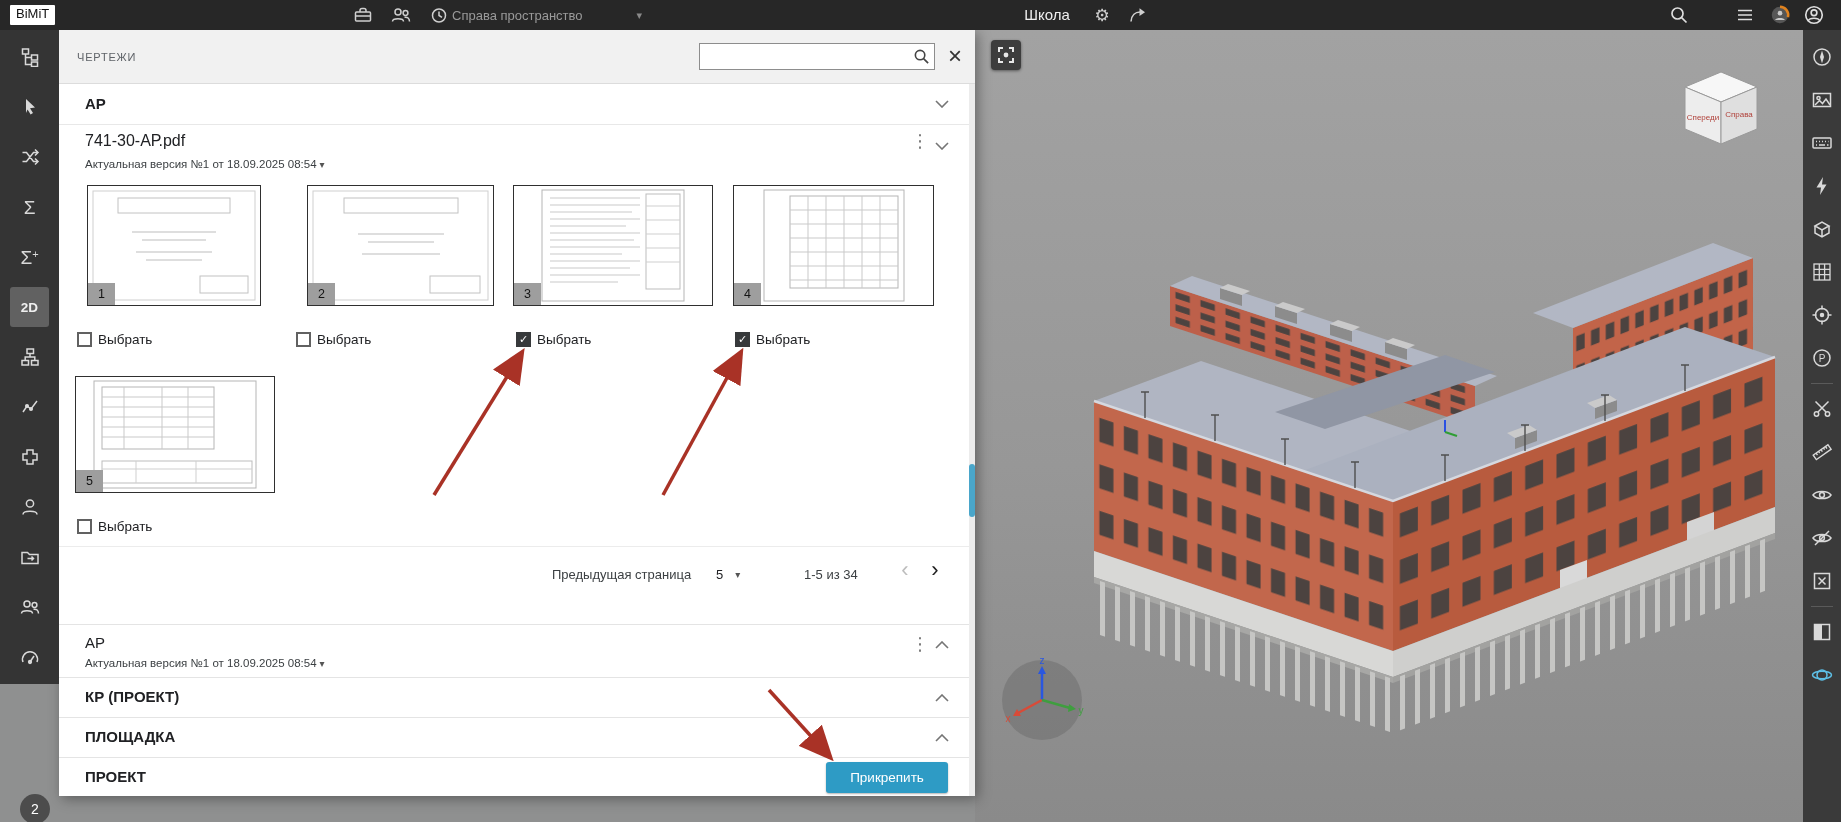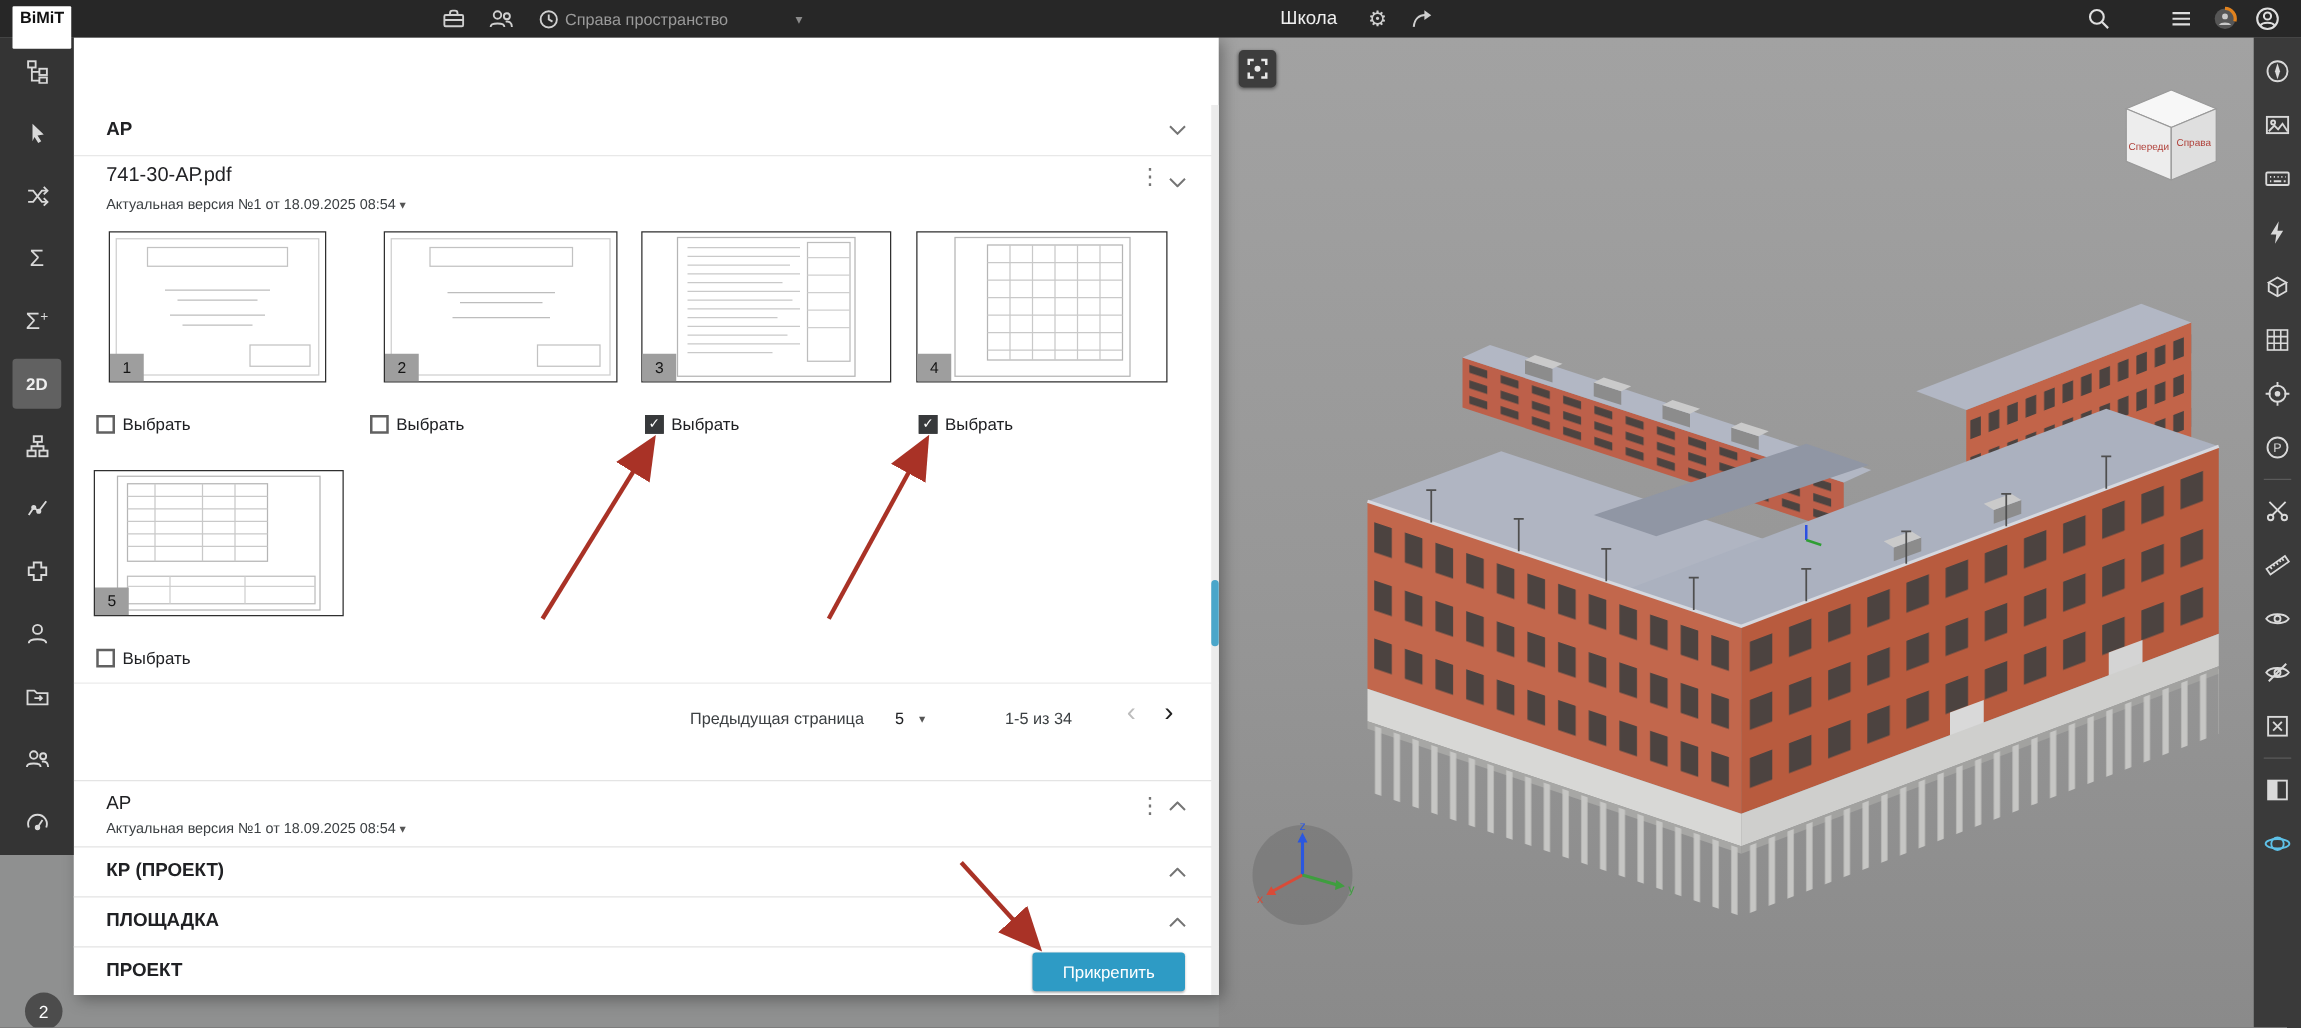--- a/index.html
+++ b/index.html
@@ -1,41 +1,41 @@
 <!DOCTYPE html>
 <html><head>
 <meta charset="utf-8">
 <style>
   html,body{margin:0;padding:0;background:#6f6f6f}
   .app{position:relative;width:1841px;height:822px;overflow:hidden;background:#8f9090;font-family:"Liberation Sans",sans-serif}
   svg{display:block}
   
   .topbar{position:absolute;left:0;top:0;width:1841px;height:30px;background:#272727;z-index:40}
-  .logo{position:absolute;left:10px;top:5px;background:#fff;color:#111;font-weight:bold;font-size:13px;padding:1px 6px 18px;border-radius:1px}
+  .logo{position:absolute;left:10px;top:5px;background:#fff;color:#111;font-weight:normal;font-size:13px;padding:1px 6px 4px;border-radius:1px}
   .tb-ic{position:absolute;top:2px;width:26px;height:26px;display:flex;align-items:center;justify-content:center}
   .ws{position:absolute;left:452px;top:0;width:190px;height:30px;display:flex;align-items:center;justify-content:space-between;color:#9a9a9a;font-size:13px;cursor:pointer}
   .ws .caret{color:#8a8a8a;font-size:11px}
   .tb-title{position:absolute;left:1012px;top:6px;width:70px;text-align:center;color:#efefef;font-size:15px}
   .gearbtn{position:absolute;left:1090px;top:3px;width:24px;height:24px;color:#cfcfcf;font-size:17px;display:flex;align-items:center;justify-content:center;cursor:pointer}
   
   .sidebar{position:absolute;left:0;top:30px;width:59px;height:654px;background:#343434;z-index:30;padding-top:2px;box-sizing:border-box}
   .sb-item{width:59px;height:50px;display:flex;align-items:center;justify-content:center;position:relative;cursor:pointer}
   .sb-item.active::before{content:"";position:absolute;left:10px;top:5px;width:39px;height:40px;background:#616161;border-radius:3px}
   .sb-ic{position:relative;color:#d9d9d9}
   .sb-txt{position:relative;color:#d9d9d9;font-size:19px;line-height:1}
   .sb-txt .plus{font-size:11px;position:relative;top:-6px}
   .sb-2d{position:relative;color:#efefef;font-size:13.5px;font-weight:bold}
   
   .rtoolbar{position:absolute;left:1803px;top:30px;width:38px;height:792px;background:#3a3a3a;z-index:30;display:flex;flex-direction:column;align-items:center;padding-top:12px;box-sizing:border-box;gap:13px}
   .rt-item{width:30px;height:30px;display:flex;align-items:center;justify-content:center;cursor:pointer}
   .rt-div{width:22px;height:1px;background:#5a5a5a;margin:-3px 0}
   
   .viewport{position:absolute;left:975px;top:30px;width:828px;height:792px;background:linear-gradient(180deg,#a2a2a2 0%,#979797 55%,#8a8a8a 100%);z-index:5;overflow:hidden}
   .snapshot-btn{position:absolute;left:16px;top:10px;width:30px;height:30px;background:#3d3d3d;border-radius:4px;display:flex;align-items:center;justify-content:center;box-shadow:0 1px 3px rgba(0,0,0,.45);cursor:pointer;z-index:6}
-  .viewcube{position:absolute;right:24px;top:38px;z-index:6;cursor:pointer}
+  .viewcube{position:absolute;right:40px;top:38px;z-index:6;cursor:pointer}
   .gizmo{position:absolute;left:23px;top:626px;z-index:6}
   .model{position:absolute;left:0;top:0}
   
   .panel{position:absolute;left:59px;top:30px;width:916px;height:766px;background:#fff;z-index:20;box-shadow:3px 3px 12px rgba(0,0,0,.35)}
   .p-head{position:absolute;left:0;top:0;width:916px;height:54px;background:#f1f1f1;border-bottom:1px solid #dcdcdc;box-sizing:border-box}
   .p-title{position:absolute;left:18px;top:21px;font-size:11px;color:#5f6368;letter-spacing:.8px}
   .p-search{position:absolute;left:640px;top:13px;width:236px;height:27px;background:#fff;border:1px solid #8d8d8d;box-sizing:border-box;display:flex;align-items:center}
   .p-search input{flex:1;min-width:0;border:none;outline:none;background:transparent;font-size:13px;padding:0 6px;font-family:"Liberation Sans",sans-serif}
   .p-search .mag{margin-right:4px}
   .p-close{position:absolute;left:882px;top:10px;width:28px;height:32px;font-size:24px;color:#333;display:flex;align-items:center;justify-content:center;cursor:pointer}
@@ -456,20 +456,33 @@
       </span>
     <span class="rt-item">
         <svg width="22" height="22" viewBox="0 0 22 22" fill="none" stroke="#5ec1e8" stroke-width="1.5">
           <circle cx="11" cy="11" r="5"></circle>
           <ellipse cx="11" cy="11" rx="9.5" ry="3.8"></ellipse>
         </svg>
       </span>
   </aside>
 
   <section class="panel">
+    <div class="p-head">
+      <span class="p-title">ЧЕРТЕЖИ</span>
+      <span class="p-search">
+        <input type="text" placeholder="" style="">
+        <span class="mag">
+            <svg width="17" height="17" viewBox="0 0 18 18" fill="none" stroke="#444" stroke-width="1.7">
+              <circle cx="7.5" cy="7.5" r="5"></circle>
+              <path d="M11.2 11.2L16 16"></path>
+            </svg>
+          </span>
+      </span>
+      <span class="p-close">×</span>
+    </div>
 
     <div class="group-hdr">
       <span class="lbl">АР</span>
       <span class="chev">
           <svg width="14" height="8" viewBox="0 0 14 8">
             <path d="M1 1l6 6 6-6" fill="none" stroke="#757575" stroke-width="1.6"></path>
           </svg>
         </span>
     </div>
 

